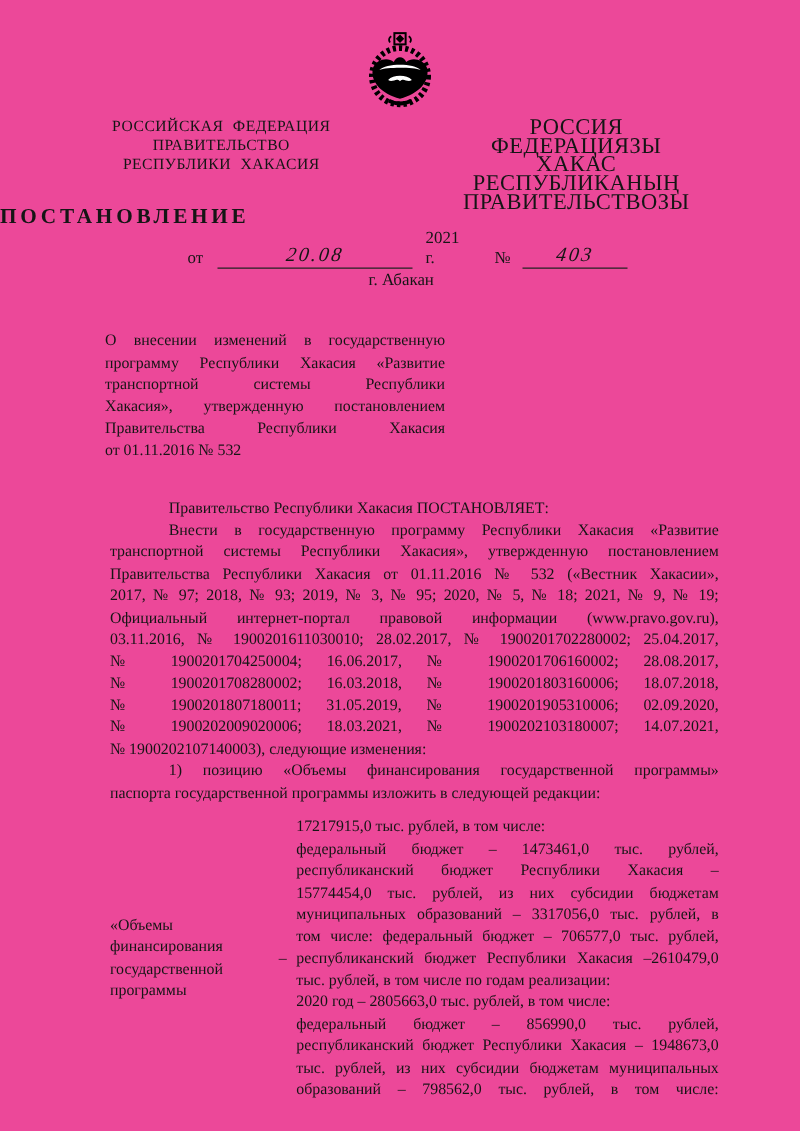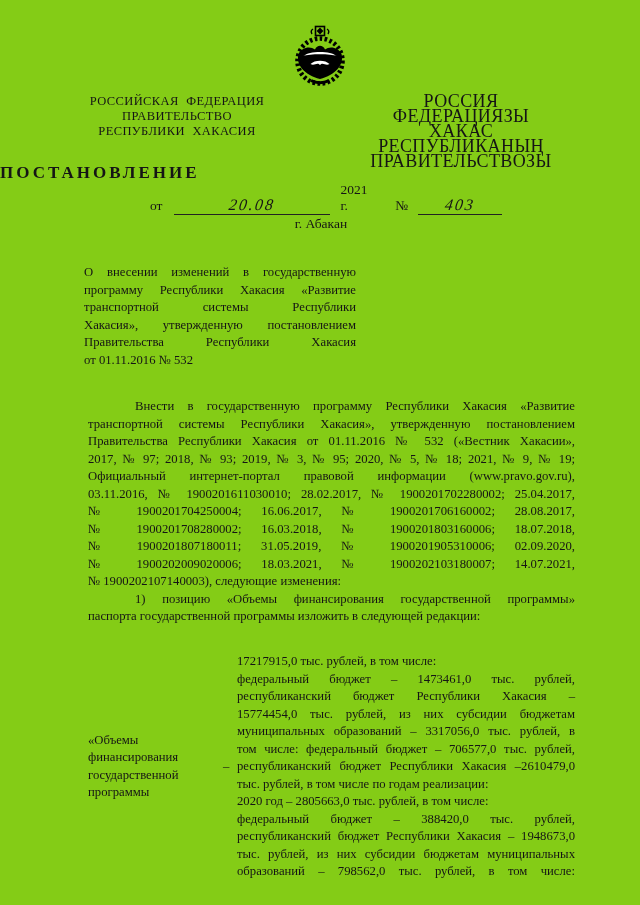--- a/index.html
+++ b/index.html
@@ -2,21 +2,21 @@
 <html><head>
 <meta charset="utf-8">
 <style>
   html, body { margin: 0; padding: 0; }
   body {
     width: 640px; height: 905px;
     background: #ffffff;
     color: #151515;
     font-family: "Liberation Serif", serif;
   }
-  .page { position: relative; width: 640px; height: 905px; overflow: hidden; background: #84cc16; }
+  .page { position: relative; width: 640px; height: 905px; overflow: hidden; background: #ec4899; }
 
   .emblem-wrap { position: absolute; top: 25px; left: 0; right: 0; display: flex; justify-content: center; }
 
   .hdr-left  { position: absolute; top: 94px; left: 68px;  width: 218px; text-align: center;
                font-size: 12.5px; line-height: 15px; letter-spacing: 0.4px; word-spacing: 4px; }
   .hdr-right { position: absolute; top: 94px; left: 356px; width: 210px; text-align: center;
                font-size: 18px; line-height: 15px; letter-spacing: 0.4px; word-spacing: 4px; }
 
   .doc-title { position: absolute; top: 163px; left: 0; right: 0; text-align: left;
                font-size: 17px; font-weight: bold; letter-spacing: 3px; }
@@ -95,20 +95,21 @@
   <div class="subject">
       <div class="ln j">О внесении изменений в государственную</div>
       <div class="ln j">программу Республики Хакасия «Развитие</div>
       <div class="ln j">транспортной системы Республики</div>
       <div class="ln j">Хакасия», утвержденную постановлением</div>
       <div class="ln j">Правительства Республики Хакасия</div>
       <div class="ln">от 01.11.2016 № 532</div>
     </div>
 
   <div class="body-block">
+    <div class="ln intro-line">Правительство Республики Хакасия ПОСТАНОВЛЯЕТ:</div>
     <div>
         <div class="ln j ind">Внести в государственную программу Республики Хакасия «Развитие</div>
         <div class="ln j">транспортной системы Республики Хакасия», утвержденную постановлением</div>
         <div class="ln j">Правительства Республики Хакасия от 01.11.2016 № 532 («Вестник Хакасии»,</div>
         <div class="ln j">2017, № 97; 2018, № 93; 2019, № 3, № 95; 2020, № 5, № 18; 2021, № 9, № 19;</div>
         <div class="ln j">Официальный интернет-портал правовой информации (www.pravo.gov.ru),</div>
         <div class="ln j">03.11.2016, № 1900201611030010; 28.02.2017, № 1900201702280002; 25.04.2017,</div>
         <div class="ln j">№ 1900201704250004; 16.06.2017, № 1900201706160002; 28.08.2017,</div>
         <div class="ln j">№ 1900201708280002; 16.03.2018, № 1900201803160006; 18.07.2018,</div>
         <div class="ln j">№ 1900201807180011; 31.05.2019, № 1900201905310006; 02.09.2020,</div>
@@ -130,20 +131,20 @@
     <div class="fin-value">
         <div class="ln">17217915,0 тыс. рублей, в том числе:</div>
         <div class="ln j">федеральный бюджет – 1473461,0 тыс. рублей,</div>
         <div class="ln j">республиканский бюджет Республики Хакасия –</div>
         <div class="ln j">15774454,0 тыс. рублей, из них субсидии бюджетам</div>
         <div class="ln j">муниципальных образований – 3317056,0 тыс. рублей, в</div>
         <div class="ln j">том числе: федеральный бюджет – 706577,0 тыс. рублей,</div>
         <div class="ln j">республиканский бюджет Республики Хакасия –2610479,0</div>
         <div class="ln">тыс. рублей, в том числе по годам реализации:</div>
         <div class="ln">2020 год – 2805663,0 тыс. рублей, в том числе:</div>
-        <div class="ln j">федеральный бюджет – 388420,0 тыс. рублей,</div>
+        <div class="ln j">федеральный бюджет – 856990,0 тыс. рублей,</div>
         <div class="ln j">республиканский бюджет Республики Хакасия – 1948673,0</div>
         <div class="ln j">тыс. рублей, из них субсидии бюджетам муниципальных</div>
         <div class="ln j">образований – 798562,0 тыс. рублей, в том числе:</div>
       </div>
   </div>
 
 </div>
 
 </body></html>

